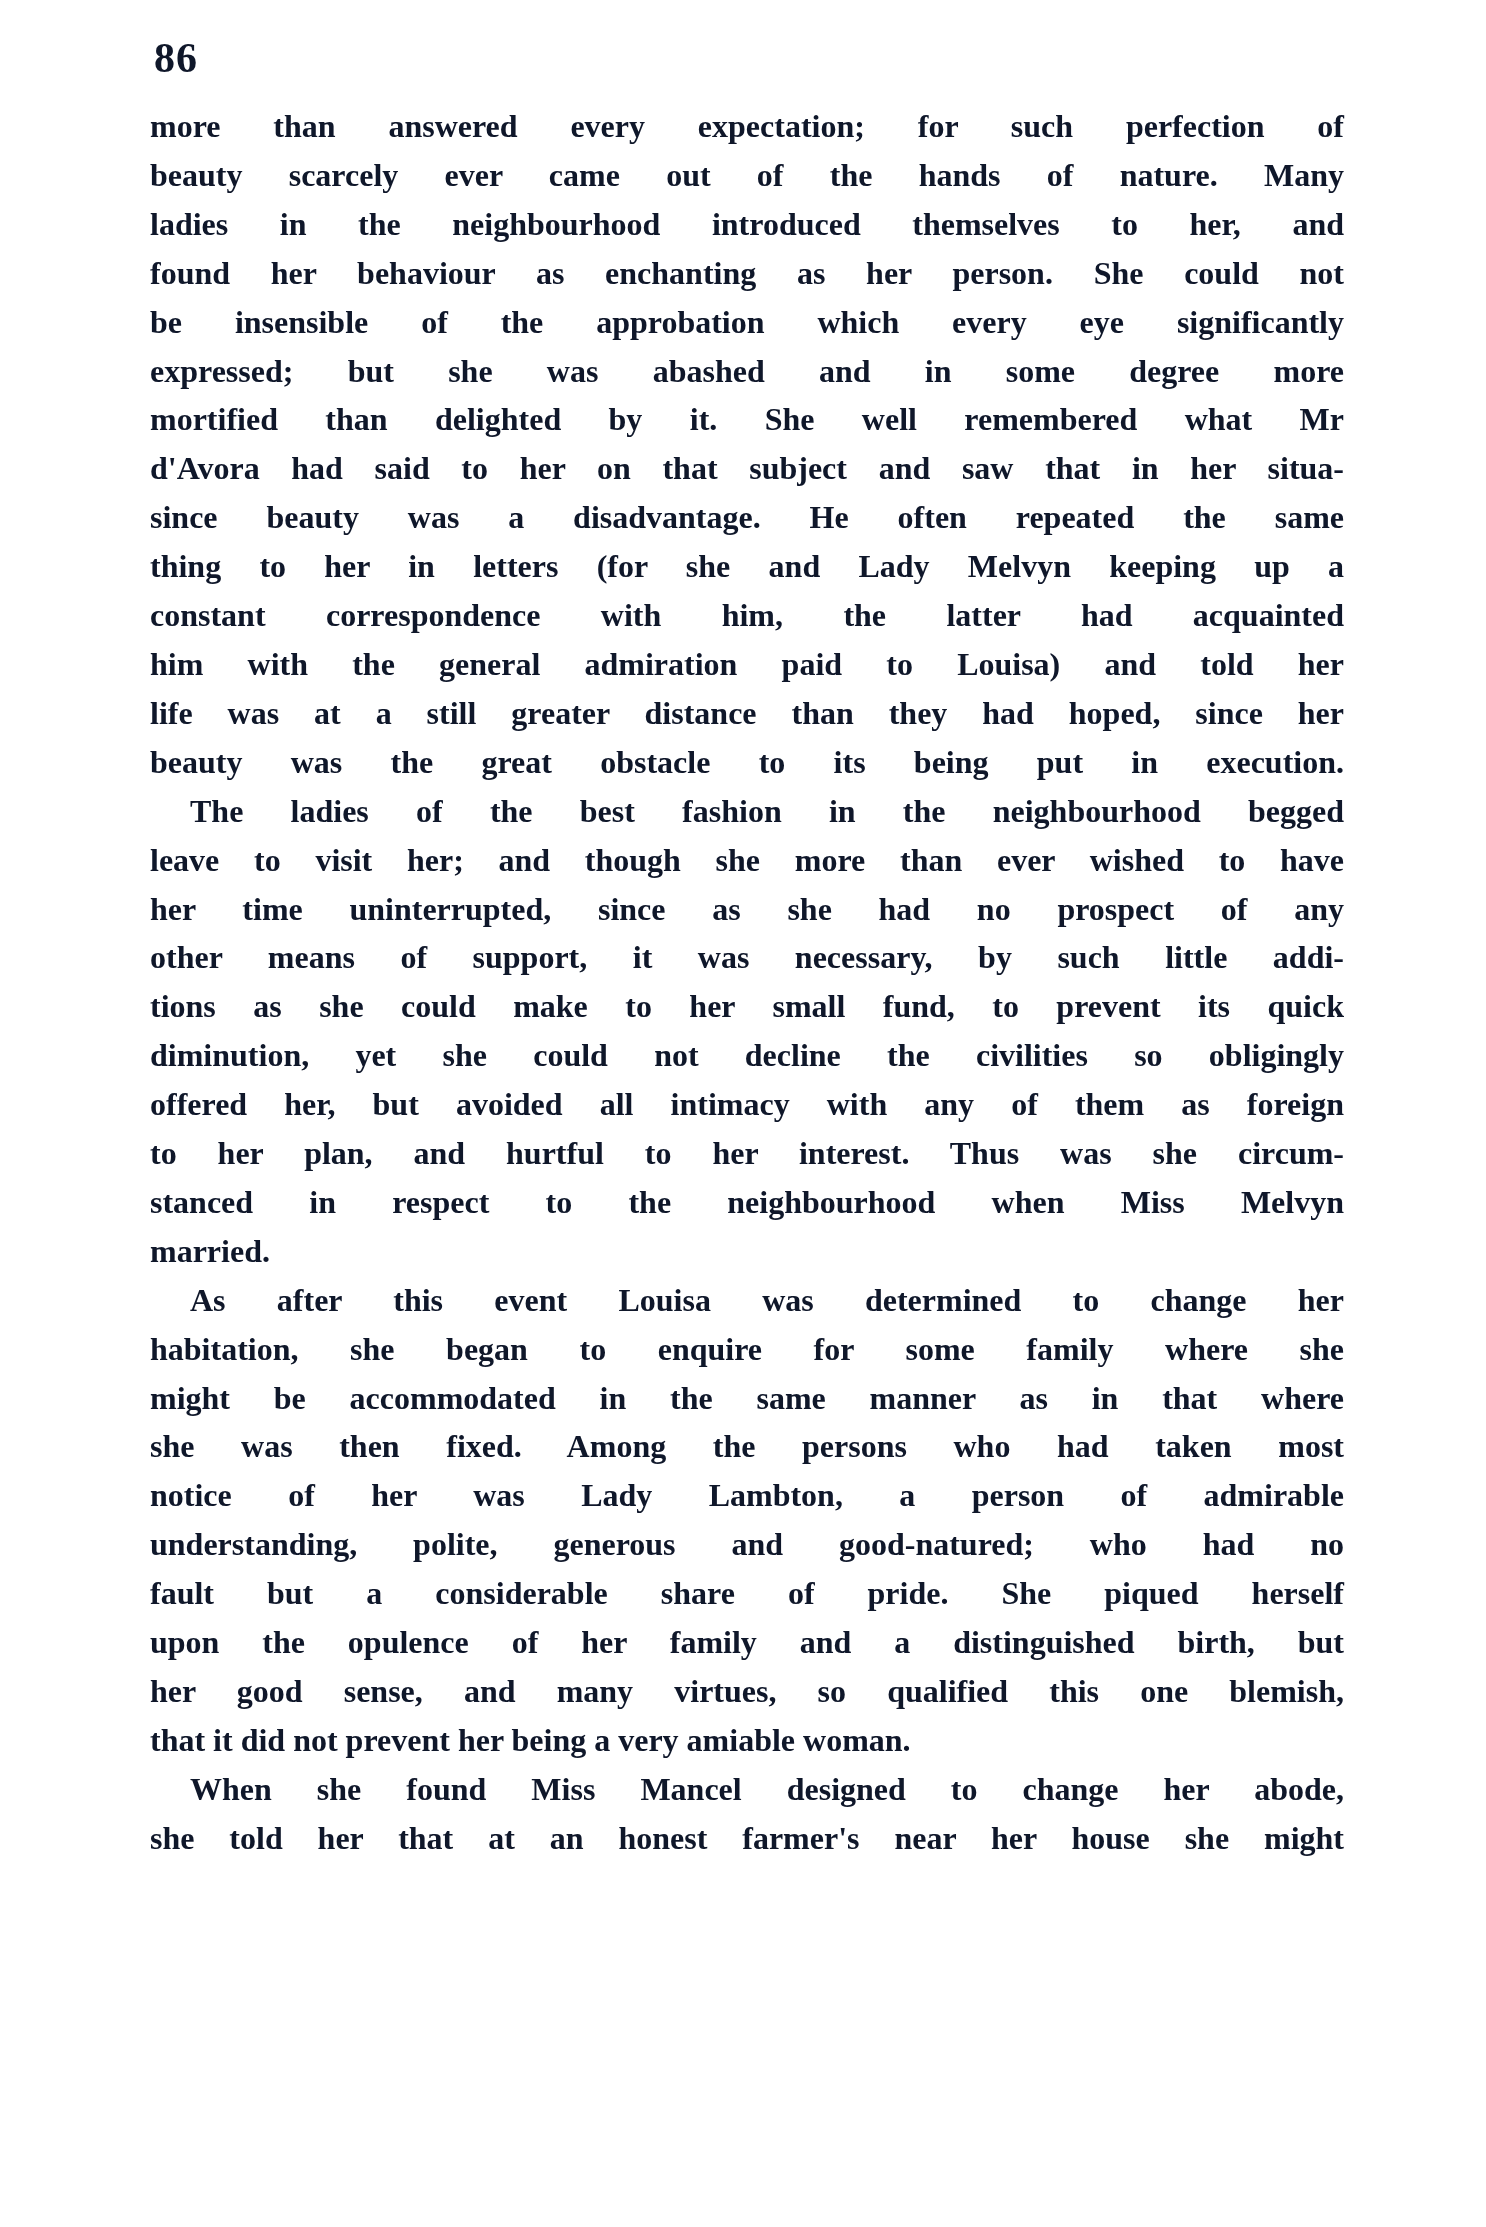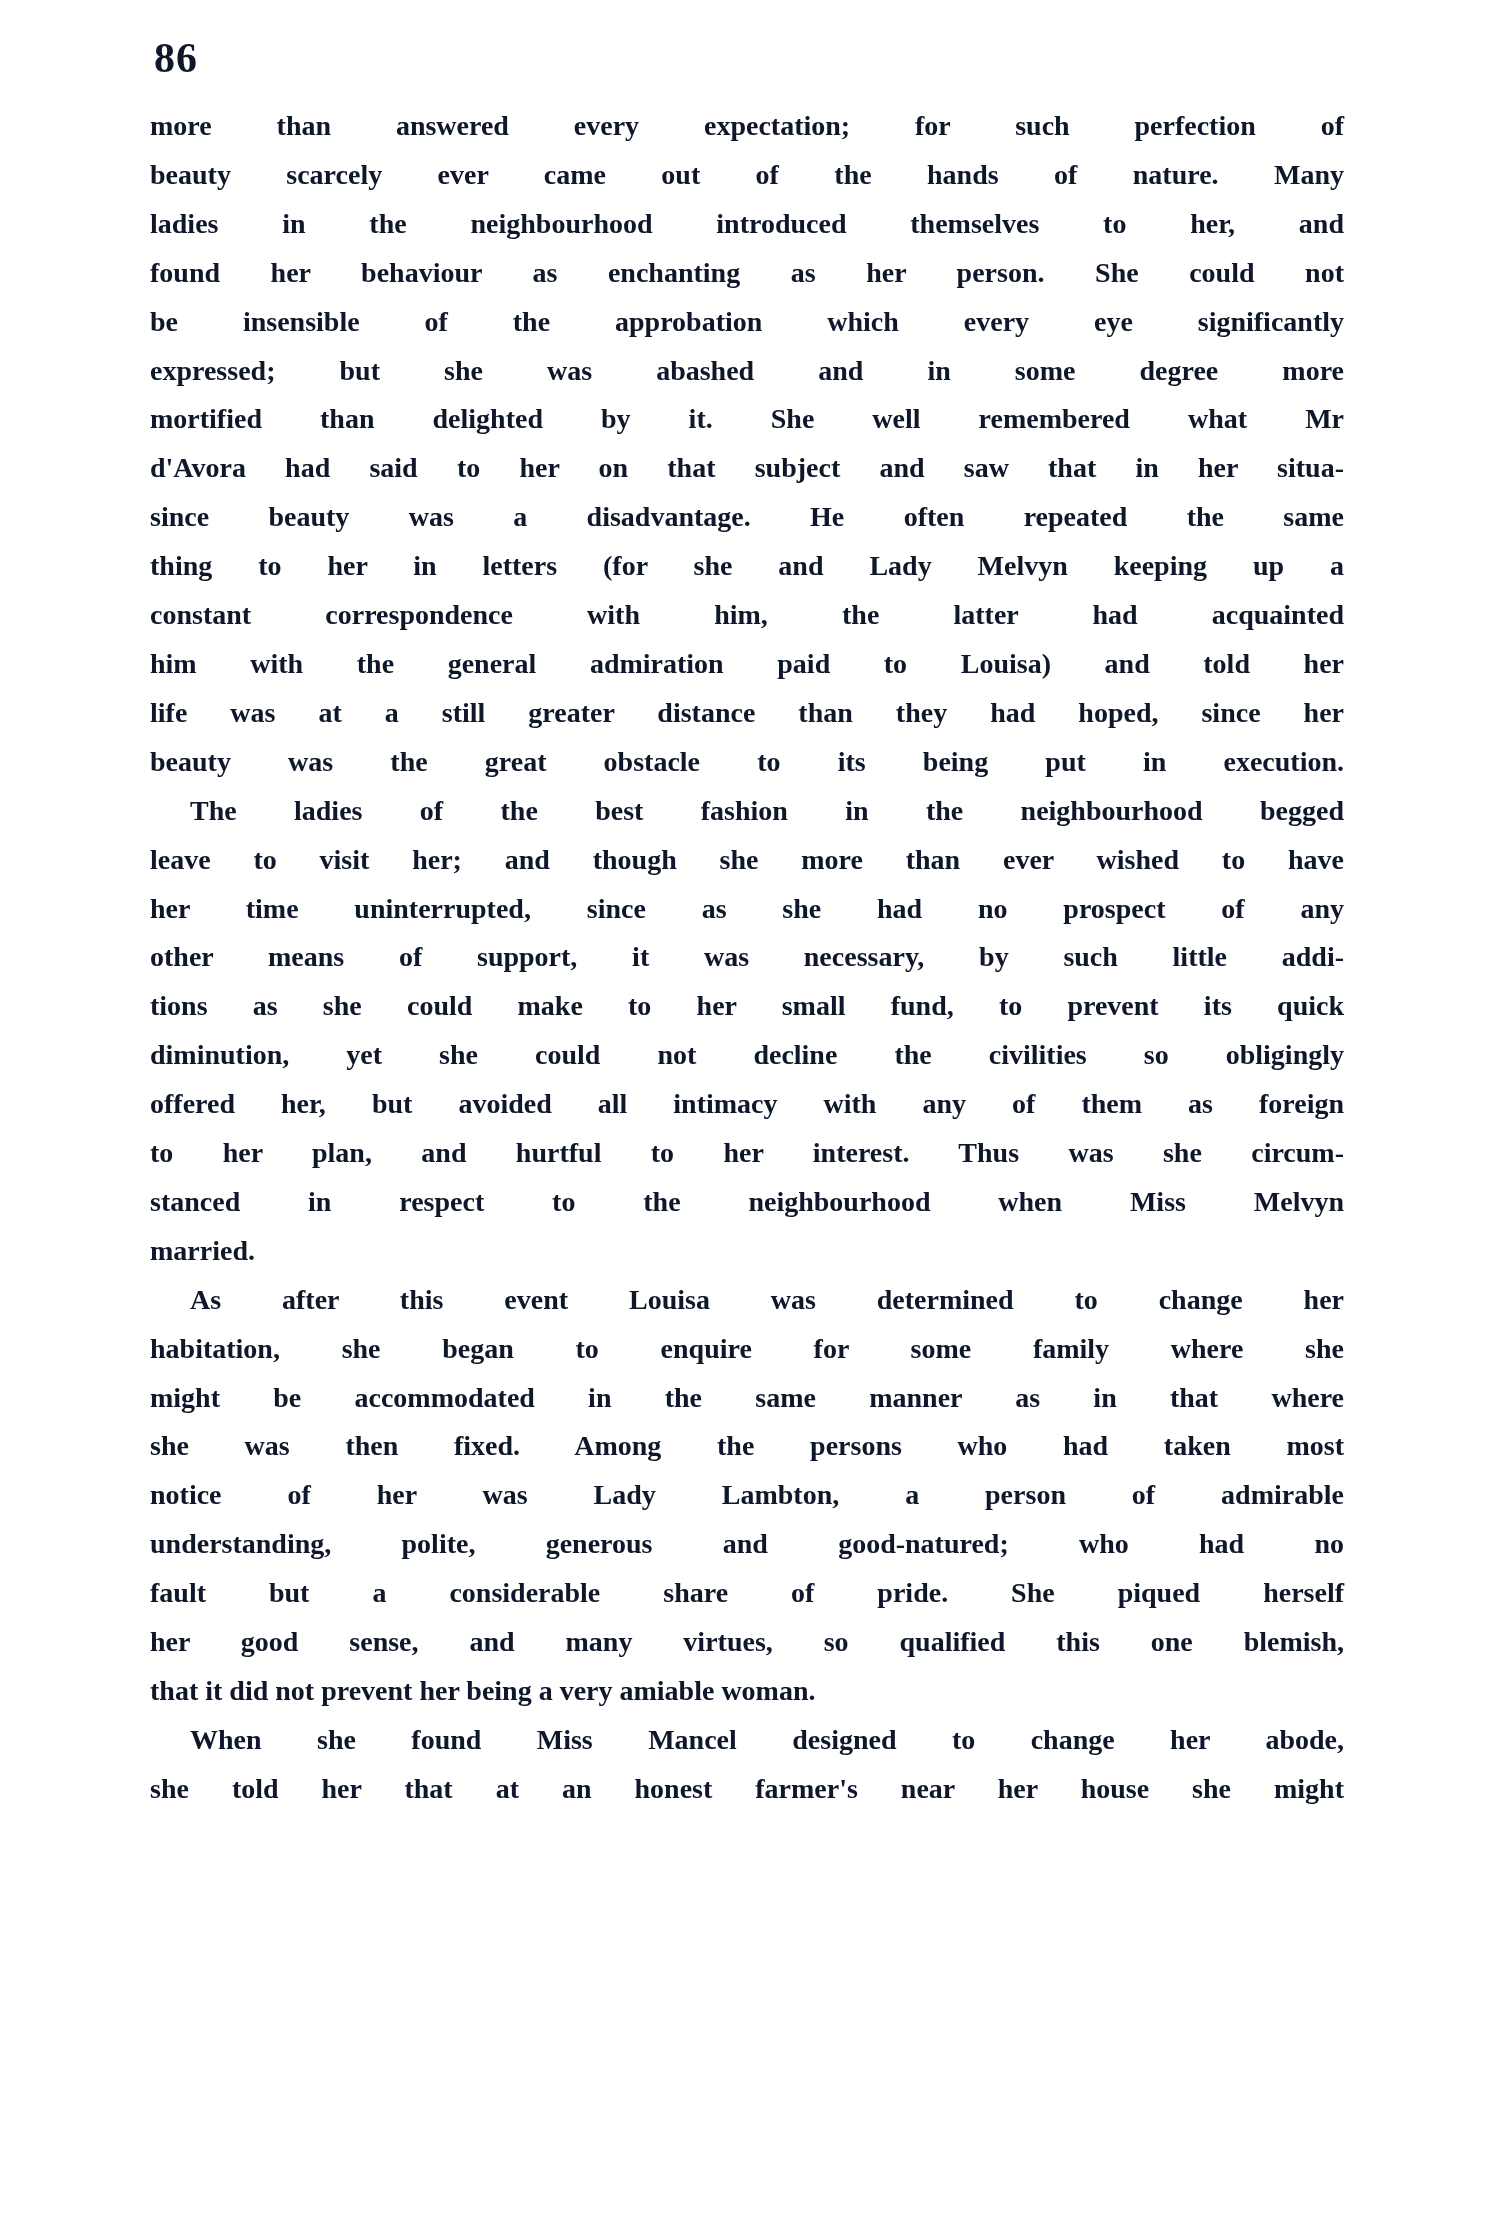--- a/index.html
+++ b/index.html
@@ -18,21 +18,21 @@
     top: 34px;
     font-size: 42px;
     font-weight: bold;
     letter-spacing: 1px;
   }
   .text-block {
     position: absolute;
     left: 150px;
     top: 102px;
     width: 1194px;
-    font-size: 28px;
+    font-size: 32px;
     line-height: 48.9px;
     font-weight: bold;
   }
   .paragraph { margin: 0; padding: 0; }
   .line {
     text-align: justify;
     text-align-last: justify;
     white-space: normal;
   }
   .line.para-start { text-indent: 40px; }
@@ -77,20 +77,21 @@
     </div>
 
     <div class="paragraph">
       <div class="line para-start">As after this event Louisa was determined to change her</div>
       <div class="line">habitation, she began to enquire for some family where she</div>
       <div class="line">might be accommodated in the same manner as in that where</div>
       <div class="line">she was then fixed. Among the persons who had taken most</div>
       <div class="line">notice of her was Lady Lambton, a person of admirable</div>
       <div class="line">understanding, polite, generous and good-natured; who had no</div>
       <div class="line">fault but a considerable share of pride. She piqued herself</div>
+      <div class="line">upon the opulence of her family and a distinguished birth, but</div>
       <div class="line">her good sense, and many virtues, so qualified this one blemish,</div>
       <div class="line para-end">that it did not prevent her being a very amiable woman.</div>
     </div>
 
     <div class="paragraph">
       <div class="line para-start">When she found Miss Mancel designed to change her abode,</div>
       <div class="line">she told her that at an honest farmer's near her house she might</div>
     </div>
 
   </div>

